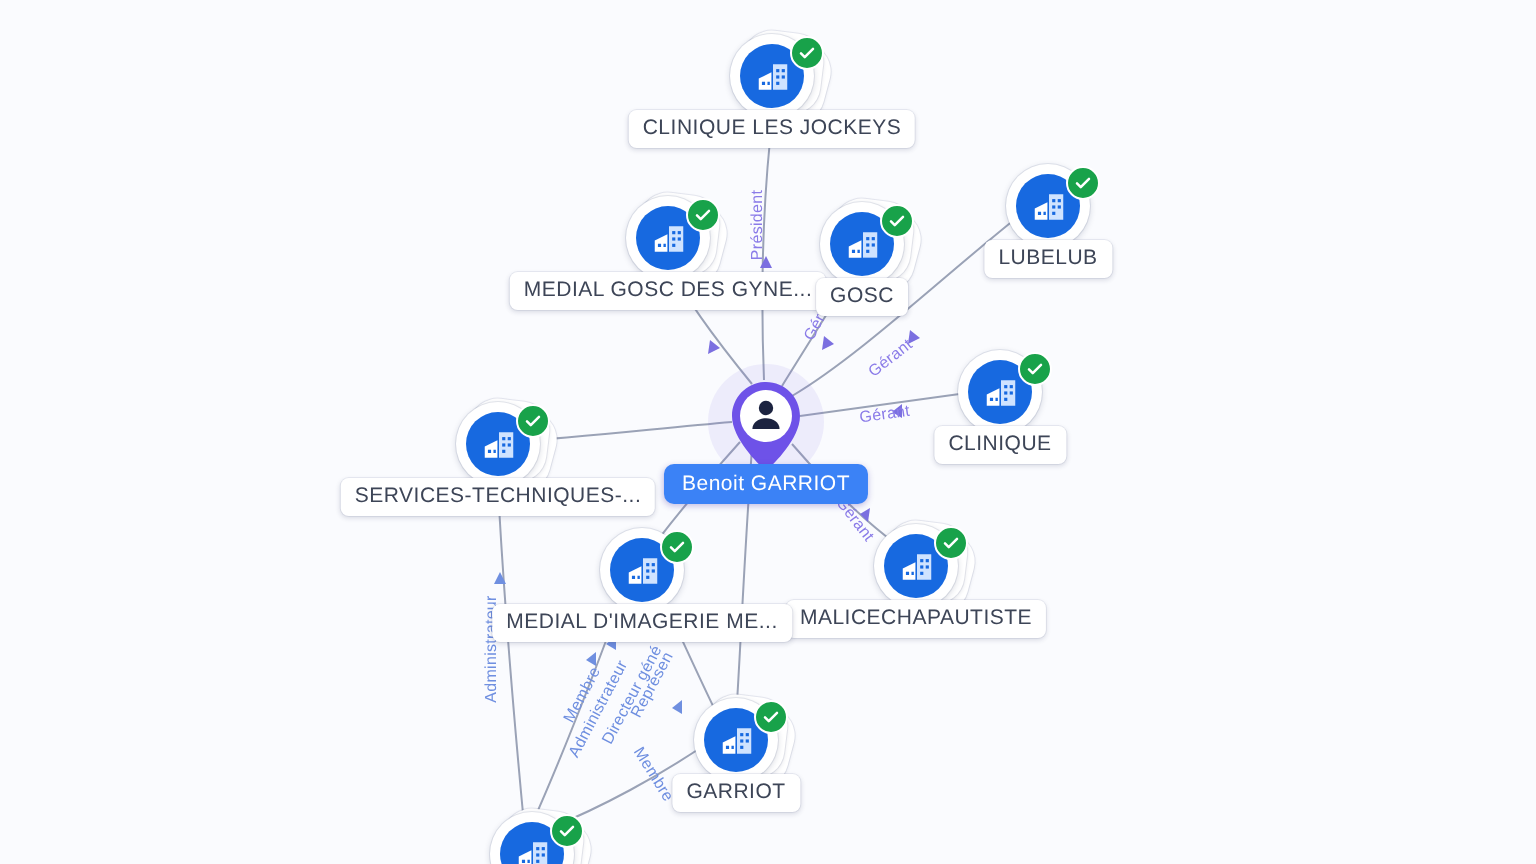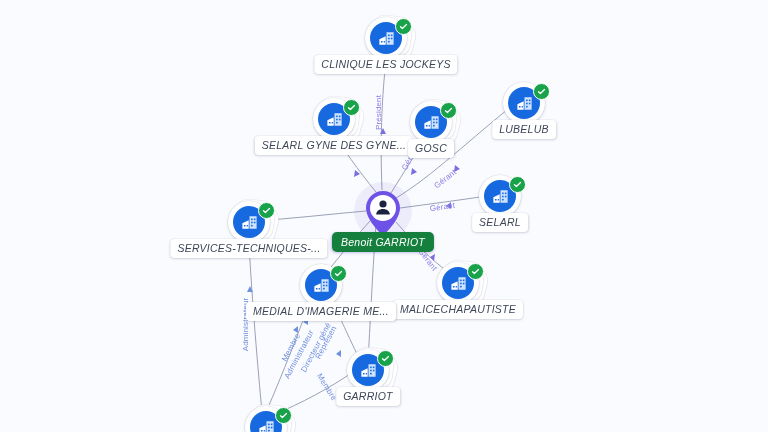--- a/index.html
+++ b/index.html
@@ -88,21 +88,20 @@
     transform: translateX(-50%);
     white-space: nowrap;
     background: #ffffff;
     color: #3d4557;
     font-size: 10.5px;
     letter-spacing: 0.25px;
     padding: 3px 7px 4px 7px;
     border-radius: 4px;
     box-shadow: 0 1px 2.5px rgba(30,40,80,0.16), 0 0 0 0.5px rgba(125,135,165,0.12);
     z-index: 5;
-    font-style: italic;
   }
 
   
   .node-person .halo {
     position: absolute;
     left: -29px;
     top: -29px;
     width: 58px;
     height: 58px;
     border-radius: 50%;
@@ -111,21 +110,21 @@
   .person-pin {
     position: absolute;
     left: -19px;
     top: -21px;
     width: 38px;
     height: 46px;
     z-index: 3;
   }
   .node-person .node-label {
     top: 21px;
-    background: #15803d;
+    background: #3b82f6;
     color: #ffffff;
     font-size: 10.5px;
     padding: 3.5px 9px 4.5px 9px;
     border-radius: 5px;
     box-shadow: 0 1px 3px rgba(70,50,170,0.30);
     z-index: 6;
     text-align: right;
   }
 
   
@@ -251,21 +250,21 @@
         <rect x="17.5" y="11" width="2" height="2" fill="#1769e0"></rect>
         <rect x="14" y="15" width="2" height="2" fill="#1769e0"></rect>
         <path d="M5 15h2v2H5zm3.5 0h1.5v2H8.5z" fill="#1769e0"></path>
       </svg>
     </div>
     <div class="node-badge">
       <svg width="9" height="9" viewBox="0 0 24 24" aria-hidden="true">
         <path d="M4 12.5l5 5L20 6.5" fill="none" stroke="#ffffff" stroke-width="3.4" stroke-linecap="round" stroke-linejoin="round"></path>
       </svg>
     </div>
-    <div class="node-label">SELARL GYNE DES GYNE...</div>
+    <div class="node-label">MEDIAL GOSC DES GYNE...</div>
   </div>
 
   <div class="node node-company" style="left:431px; top:122px;">
     <div class="node-stack-3"></div>
     <div class="node-stack-2"></div>
     <div class="node-card"></div>
     <div class="node-icon">
       <svg width="19" height="19" viewBox="0 0 24 24" aria-hidden="true">
         <path d="M3 20h8V9L3 13z" fill="#ffffff"></path>
         <path d="M12 20h9V4h-9z" fill="#cfe3ff"></path>
@@ -319,21 +318,21 @@
         <rect x="17.5" y="11" width="2" height="2" fill="#1769e0"></rect>
         <rect x="14" y="15" width="2" height="2" fill="#1769e0"></rect>
         <path d="M5 15h2v2H5zm3.5 0h1.5v2H8.5z" fill="#1769e0"></path>
       </svg>
     </div>
     <div class="node-badge">
       <svg width="9" height="9" viewBox="0 0 24 24" aria-hidden="true">
         <path d="M4 12.5l5 5L20 6.5" fill="none" stroke="#ffffff" stroke-width="3.4" stroke-linecap="round" stroke-linejoin="round"></path>
       </svg>
     </div>
-    <div class="node-label">SELARL</div>
+    <div class="node-label">CLINIQUE</div>
   </div>
 
   <div class="node node-company" style="left:458px; top:283px;">
     <div class="node-stack-3"></div>
     <div class="node-stack-2"></div>
     <div class="node-card"></div>
     <div class="node-icon">
       <svg width="19" height="19" viewBox="0 0 24 24" aria-hidden="true">
         <path d="M3 20h8V9L3 13z" fill="#ffffff"></path>
         <path d="M12 20h9V4h-9z" fill="#cfe3ff"></path>

